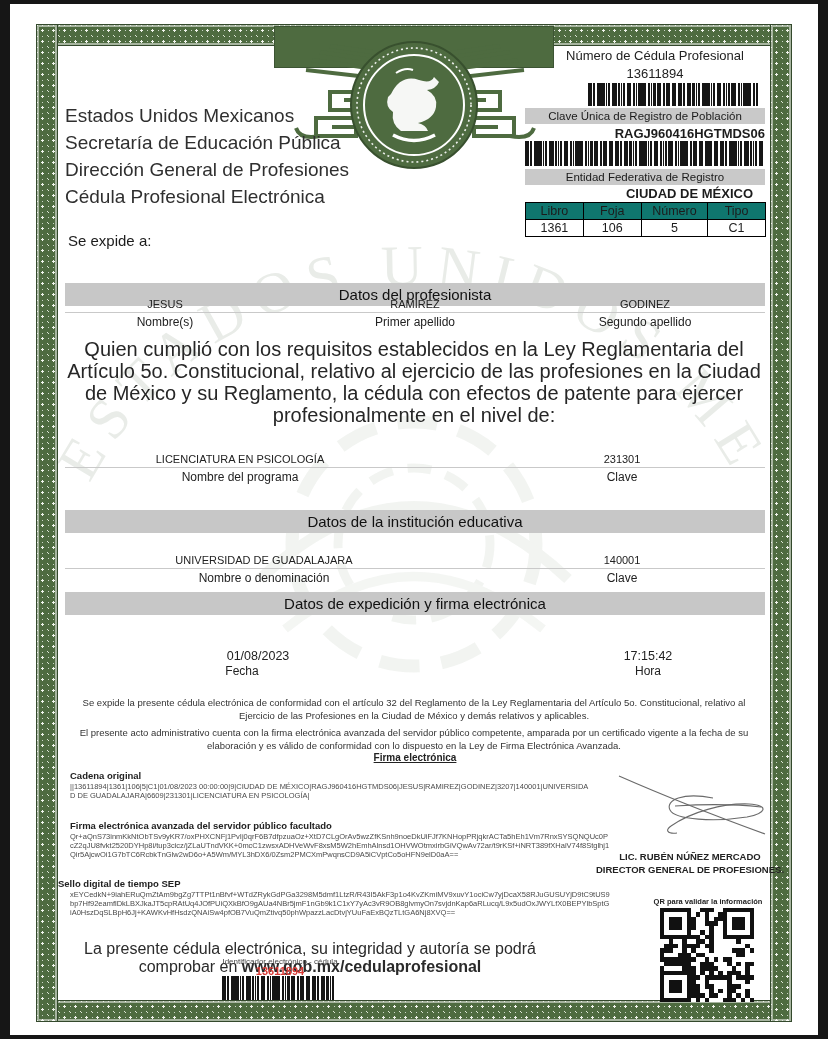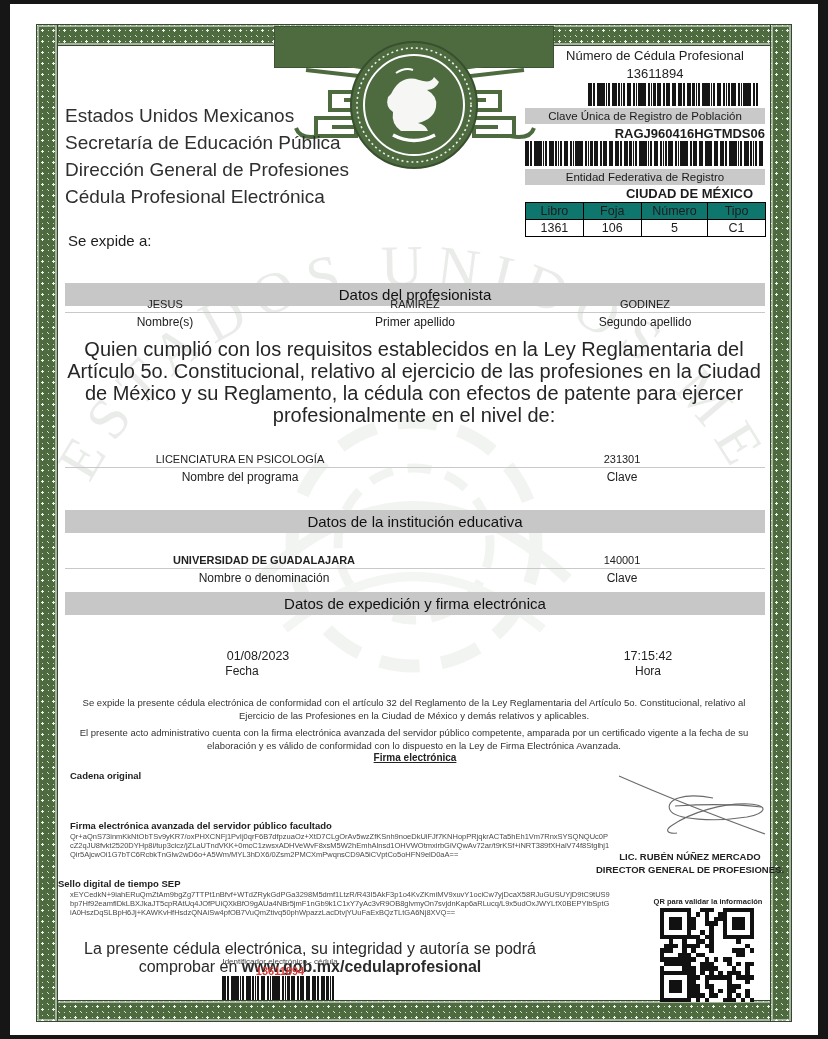--- a/index.html
+++ b/index.html
@@ -167,36 +167,37 @@
   <div class="abs flab" style="left:525px;top:311px;width:220px;">Segundo apellido</div>
   <div class="abs statement" style="top:334px;">Quien cumplió con los requisitos establecidos en la Ley Reglamentaria del Artículo 5o. Constitucional, relativo al ejercicio de las profesiones en la Ciudad de México y su Reglamento, la cédula con efectos de patente para ejercer profesionalmente en el nivel de:</div>
 
   <div class="abs fval" style="left:80px;top:449px;width:300px;">LICENCIATURA EN PSICOLOGÍA</div>
   <div class="abs fval" style="left:512px;top:449px;width:200px;">231301</div>
   <div class="abs hairline" style="top:463px;"></div>
   <div class="abs flab" style="left:80px;top:466px;width:300px;">Nombre del programa</div>
   <div class="abs flab" style="left:512px;top:466px;width:200px;">Clave</div>
 
   <div class="abs secband" style="top:506px;">Datos de la institución educativa</div>
-  <div class="abs fval" style="left:104px;top:550px;width:300px;font-weight:bold;">UNIVERSIDAD DE GUADALAJARA</div>
+  <div class="abs fval" style="left:104px;top:550px;width:300px;">UNIVERSIDAD DE GUADALAJARA</div>
   <div class="abs fval" style="left:512px;top:550px;width:200px;">140001</div>
   <div class="abs hairline" style="top:564px;"></div>
   <div class="abs flab" style="left:104px;top:567px;width:300px;">Nombre o denominación</div>
   <div class="abs flab" style="left:512px;top:567px;width:200px;">Clave</div>
 
   <div class="abs secband" style="top:588px;">Datos de expedición y firma electrónica</div>
   <div class="abs flab" style="left:148px;top:645px;width:200px;font-size:12.5px;">01/08/2023</div>
   <div class="abs flab" style="left:538px;top:645px;width:200px;font-size:12.5px;">17:15:42</div>
   <div class="abs flab" style="left:132px;top:660px;width:200px;">Fecha</div>
   <div class="abs flab" style="left:538px;top:660px;width:200px;">Hora</div>
   <div class="abs legal" style="top:692px;">Se expide la presente cédula electrónica de conformidad con el artículo 32 del Reglamento de la Ley Reglamentaria del Artículo 5o. Constitucional, relativo al Ejercicio de las Profesiones en la Ciudad de México y demás relativos y aplicables.</div>
   <div class="abs legal" style="top:722px;">El presente acto administrativo cuenta con la firma electrónica avanzada del servidor público competente, amparada por un certificado vigente a la fecha de su elaboración y es válido de conformidad con lo dispuesto en la Ley de Firma Electrónica Avanzada.</div>
 
   <div class="abs smallhdr" style="left:55px;top:748px;width:700px;text-align:center;font-size:10px;text-decoration:underline;">Firma electrónica</div>
   <div class="abs smallhdr" style="left:60px;top:766px;">Cadena original</div>
+  <div class="abs b64" style="left:60px;top:778px;width:520px;">||13611894|1361|106|5|C1|01/08/2023 00:00:00|9|CIUDAD DE MÉXICO|RAGJ960416HGTMDS06|JESUS|RAMIREZ|GODINEZ|3207|140001|UNIVERSIDAD DE GUADALAJARA|6609|231301|LICENCIATURA EN PSICOLOGÍA|</div>
 
   <svg class="abs" style="left:605px;top:768px;" width="160" height="76" viewBox="0 0 160 76">
     <g fill="none" stroke="#6a6a6a" stroke-width="1.1">
       <path d="M4 4 C 45 22, 95 42, 150 62"></path>
       <path d="M98 26 C 68 20, 50 28, 55 38 C 60 48, 100 50, 132 45 C 152 41, 154 33, 134 32 C 108 31, 76 40, 56 54 C 50 58, 52 62, 62 61"></path>
       <path d="M60 34 C 90 32, 120 32, 146 35"></path>
     </g>
   </svg>
 
   <div class="abs smallhdr" style="left:60px;top:816px;">Firma electrónica avanzada del servidor público facultado</div>

